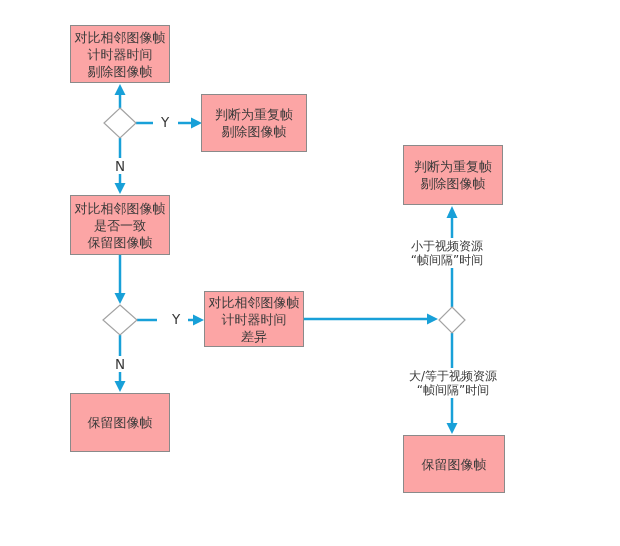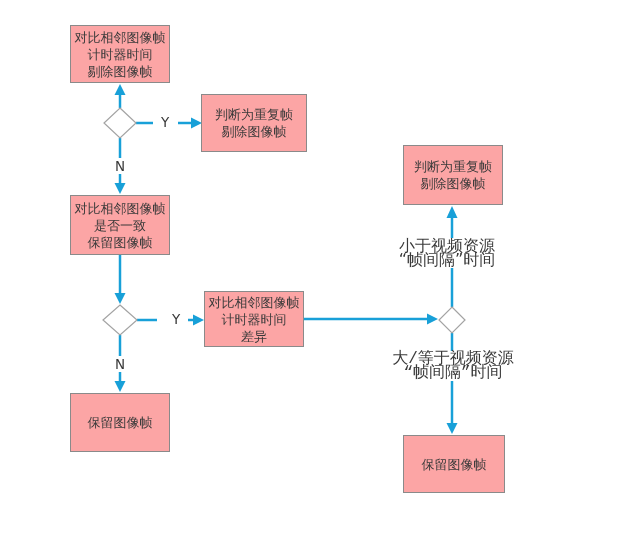--- a/index.html
+++ b/index.html
@@ -19,27 +19,27 @@
   #b3{left:70px;top:195px;width:100px;height:60px;}
   #b4{left:204px;top:291px;width:100px;height:56px;}
   #b5{left:70px;top:393px;width:100px;height:59px;}
   #b6{left:403px;top:145px;width:100px;height:60px;}
   #b7{left:403px;top:435px;width:102px;height:58px;}
   .lbl{
     position:absolute;transform:translate(-50%,-50%);
     color:#3a3a3a;background:#ffffff;white-space:nowrap;
   }
   .yn{font-size:13.5px;padding:0 2px;}
-  .cond{font-size:16px;line-height:14px;text-align:center;padding:1px 2px;}
+  .cond{font-size:12px;line-height:14px;text-align:center;padding:1px 2px;}
   #yes1{left:165px;top:122px;}
   #no1{left:120px;top:166px;}
   #yes2{left:176px;top:319px;}
   #no2{left:120px;top:364px;}
   #lt{left:447px;top:253px;}
-  #ge{left:453px;top:366px;font-family:Liberation Mono, monospace;}
+  #ge{left:453px;top:383px;}
 </style>
 </head>
 <body>
 
 <div class="canvas">
 
   <svg class="wires" viewBox="0 0 620 546">
     <g stroke="#18a0d8" stroke-width="2.5" fill="none">
 
       <line x1="120" y1="108" x2="120" y2="94"></line>

